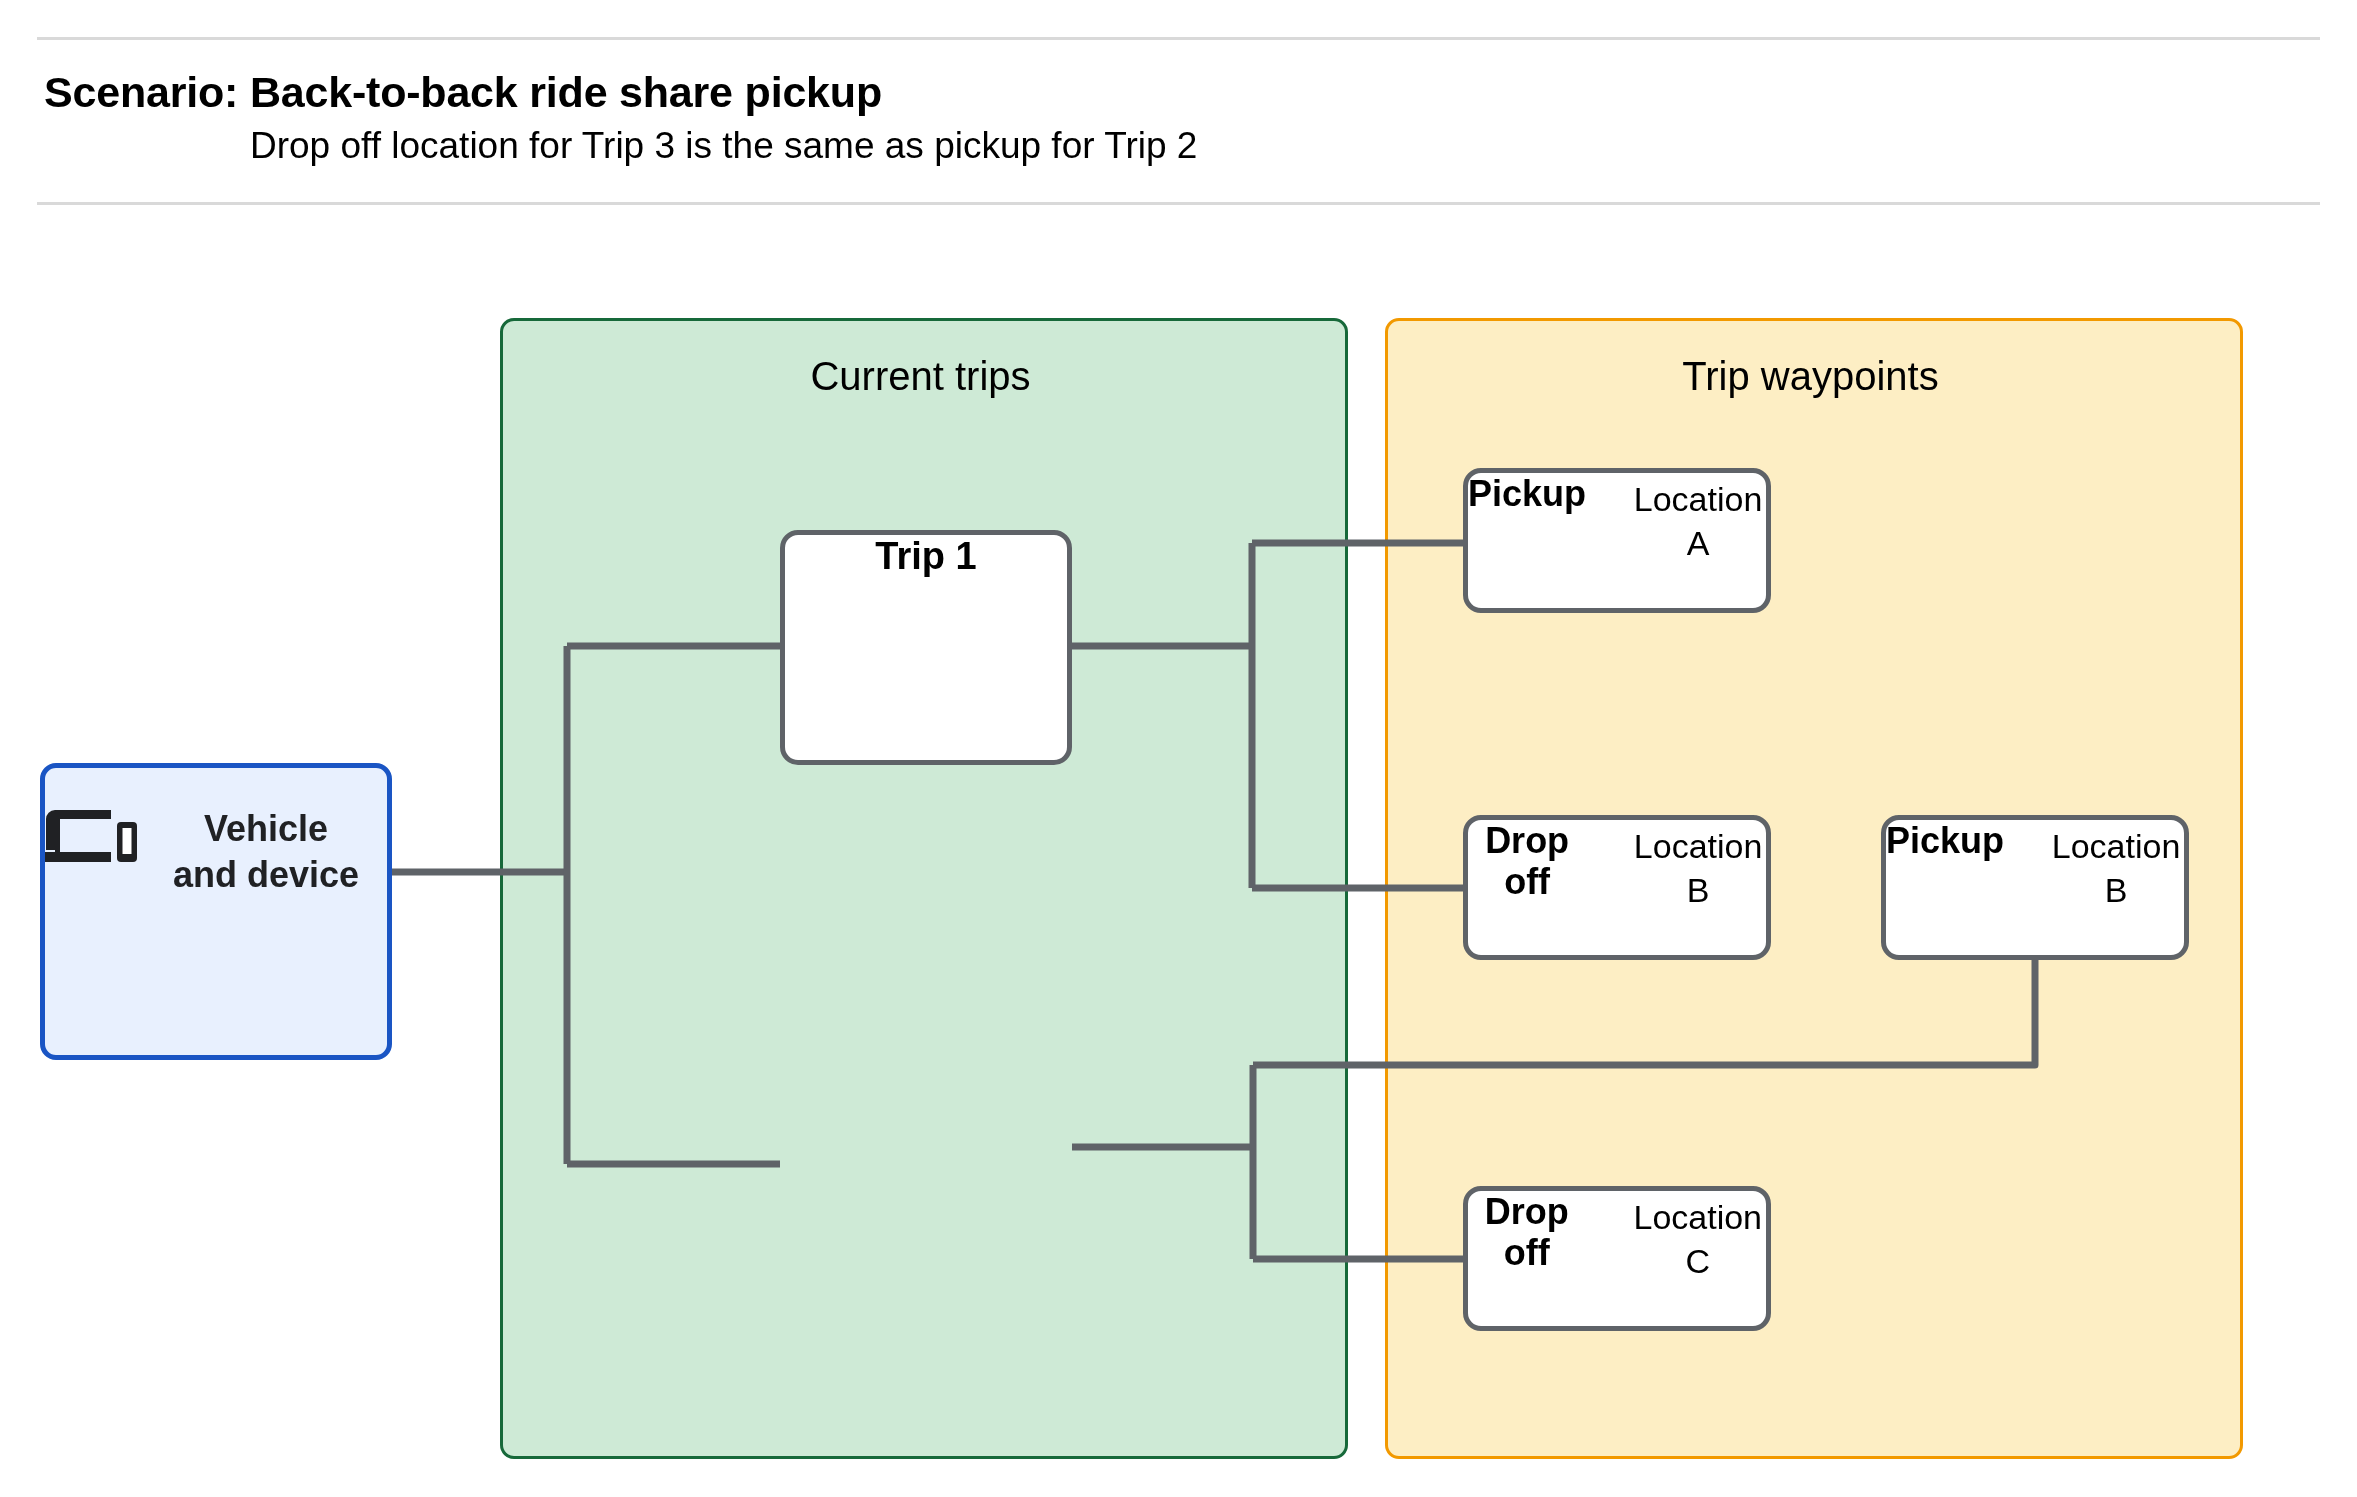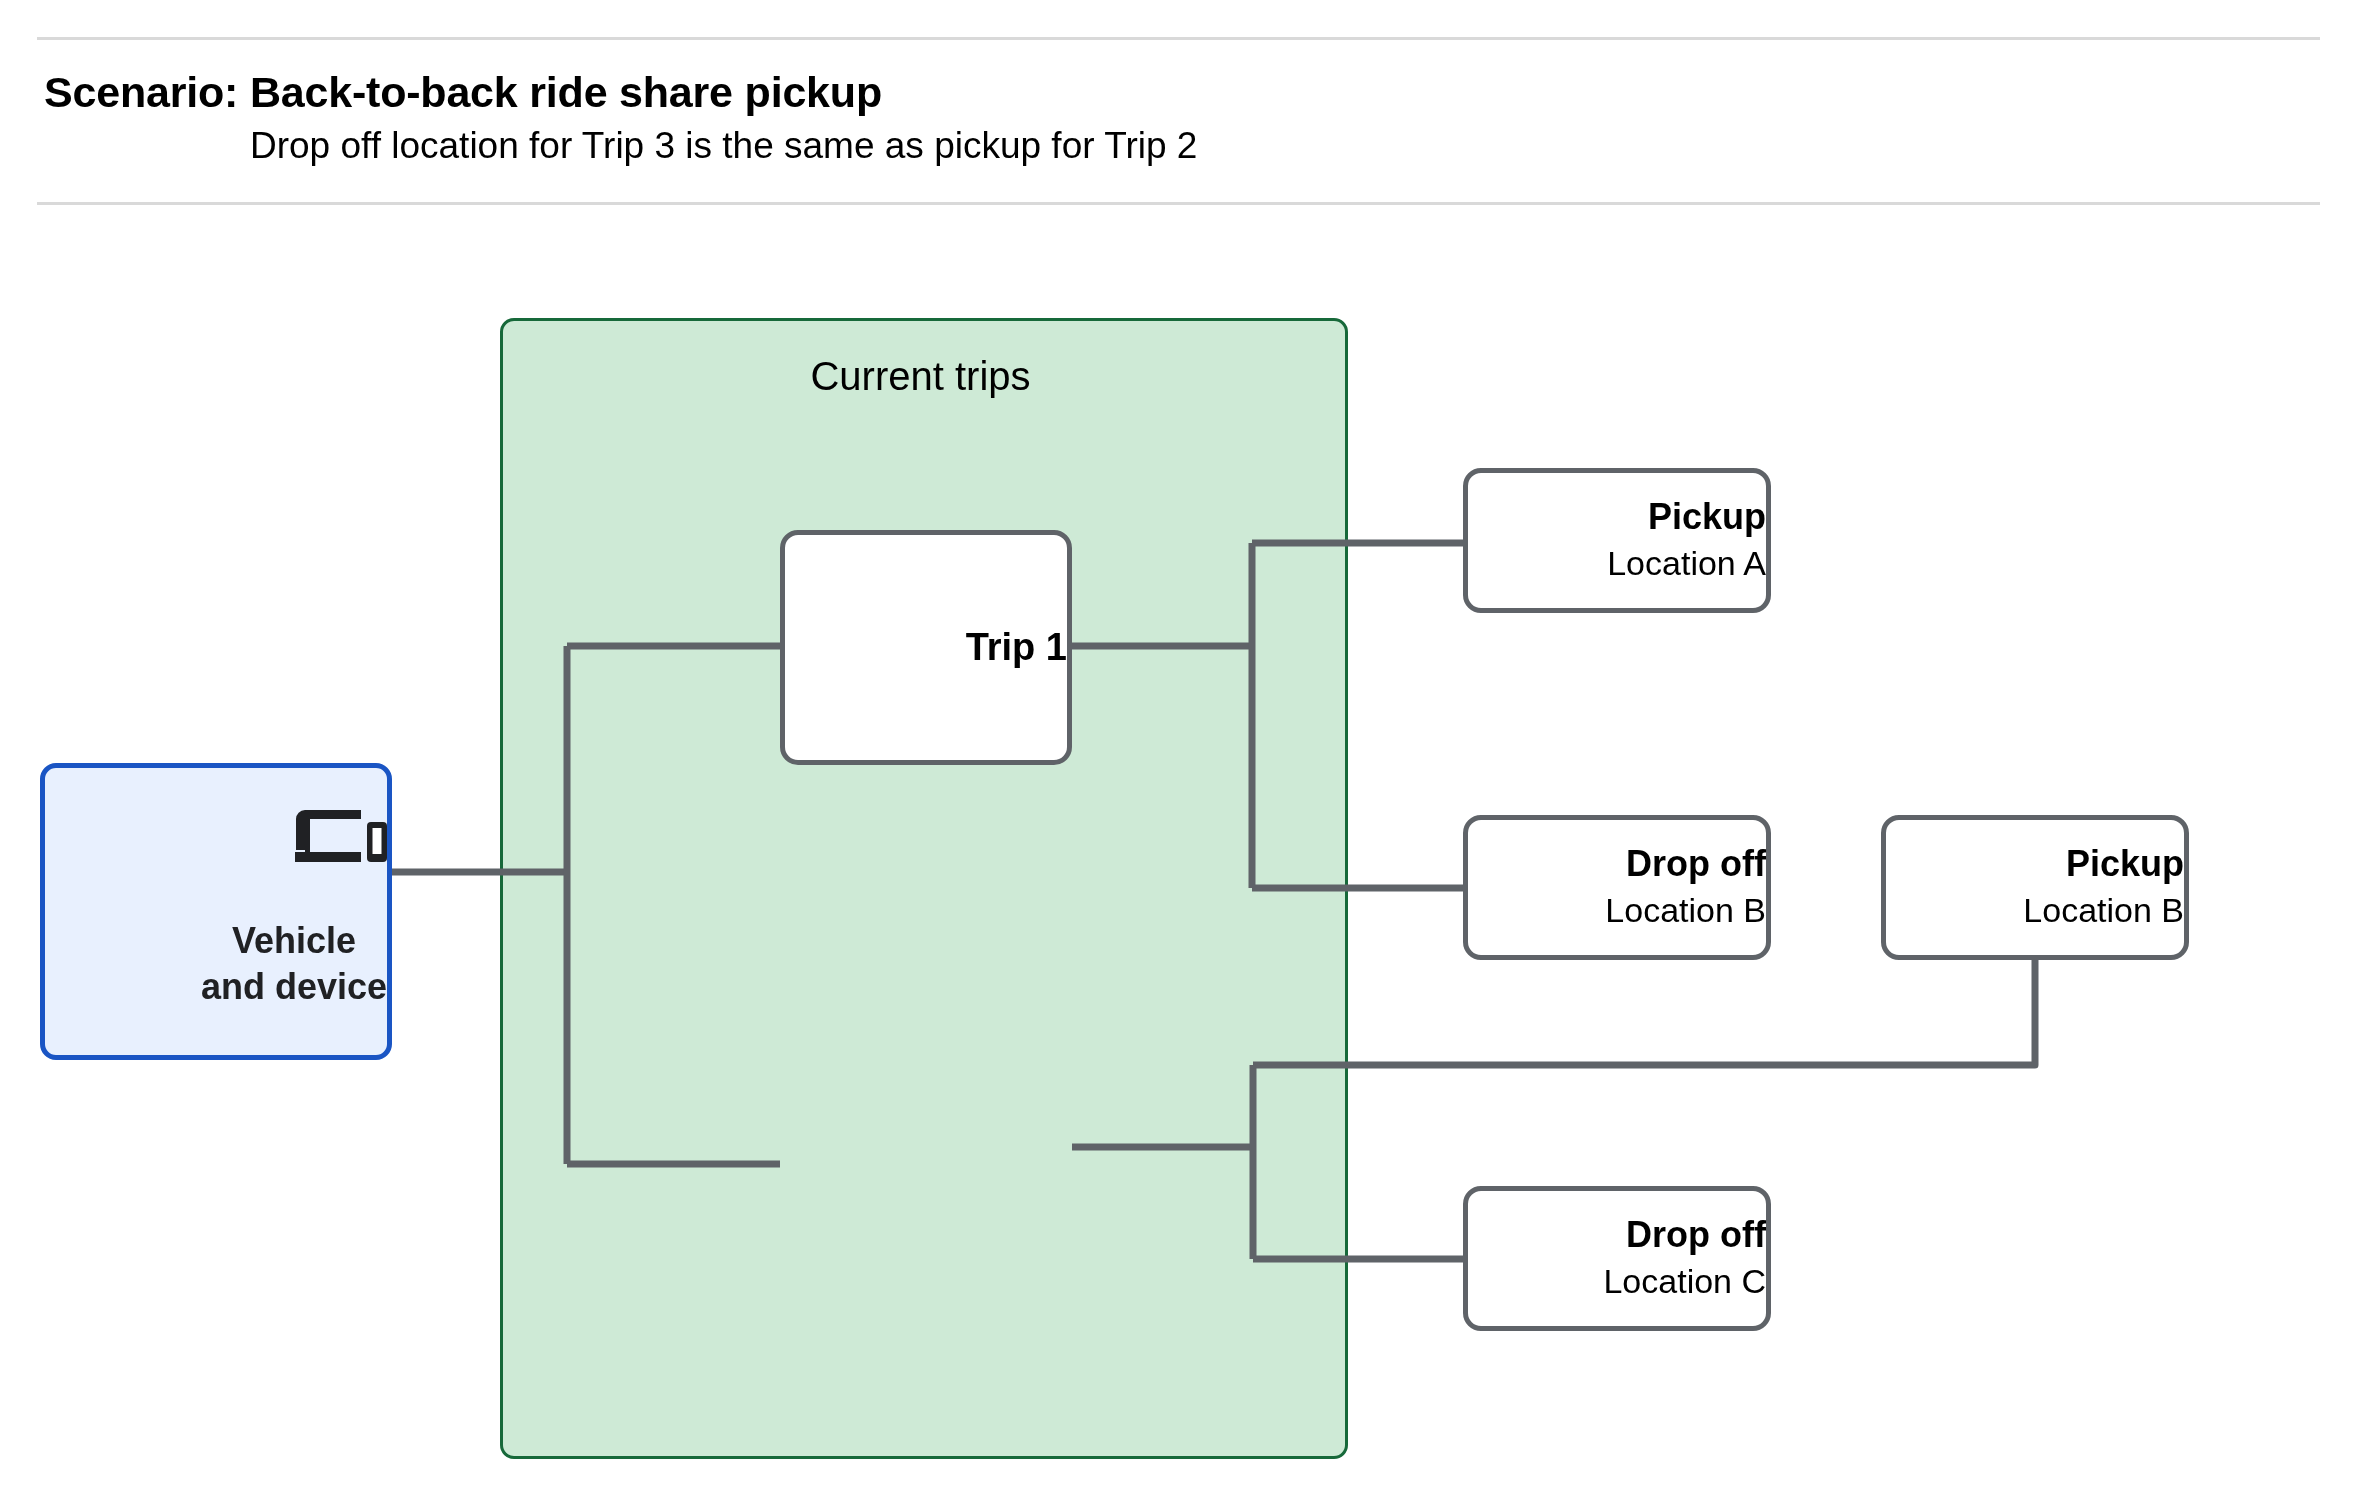--- a/index.html
+++ b/index.html
@@ -85,22 +85,22 @@
     pointer-events: none;
   }
 
   
   .node {
     position: absolute;
     background: #ffffff;
     border: 5px solid #5f6368;
     border-radius: 18px;
     display: flex;
-    flex-direction: column;
-    align-items: flex-end;
+    flex-direction: row;
+    align-items: flex-start;
     justify-content: center;
     text-align: center;
   }
   .node .line1 {
     font-size: 36px;
     font-weight: 700;
     color: #000000;
     line-height: 1.15;
   }
   .node .line2 {
@@ -150,20 +150,23 @@
 
   <div class="rule" id="rule-top"></div>
   <div id="page-title">Scenario: Back-to-back ride share pickup</div>
   <div id="page-subtitle">Drop off  location for Trip 3 is the same as pickup for Trip 2</div>
   <div class="rule" id="rule-bottom"></div>
 
   <div class="panel" id="panel-current-trips">
     <div class="panel-title">Current trips</div>
   </div>
 
+  <div class="panel" id="panel-trip-waypoints">
+    <div class="panel-title">Trip waypoints</div>
+  </div>
 
   <svg id="wires" viewBox="0 0 2357 1497" width="2357" height="1497">
     <g fill="none" stroke="#5f6368" stroke-width="7" stroke-linecap="butt" stroke-linejoin="round">
 
       <path d="M 392 872 L 567 872"></path>
       <path d="M 567 646 L 567 1164"></path>
       <path d="M 567 646 L 780 646"></path>
       <path d="M 567 1164 L 780 1164"></path>
 
       <path d="M 1072 646 L 1252 646"></path>

